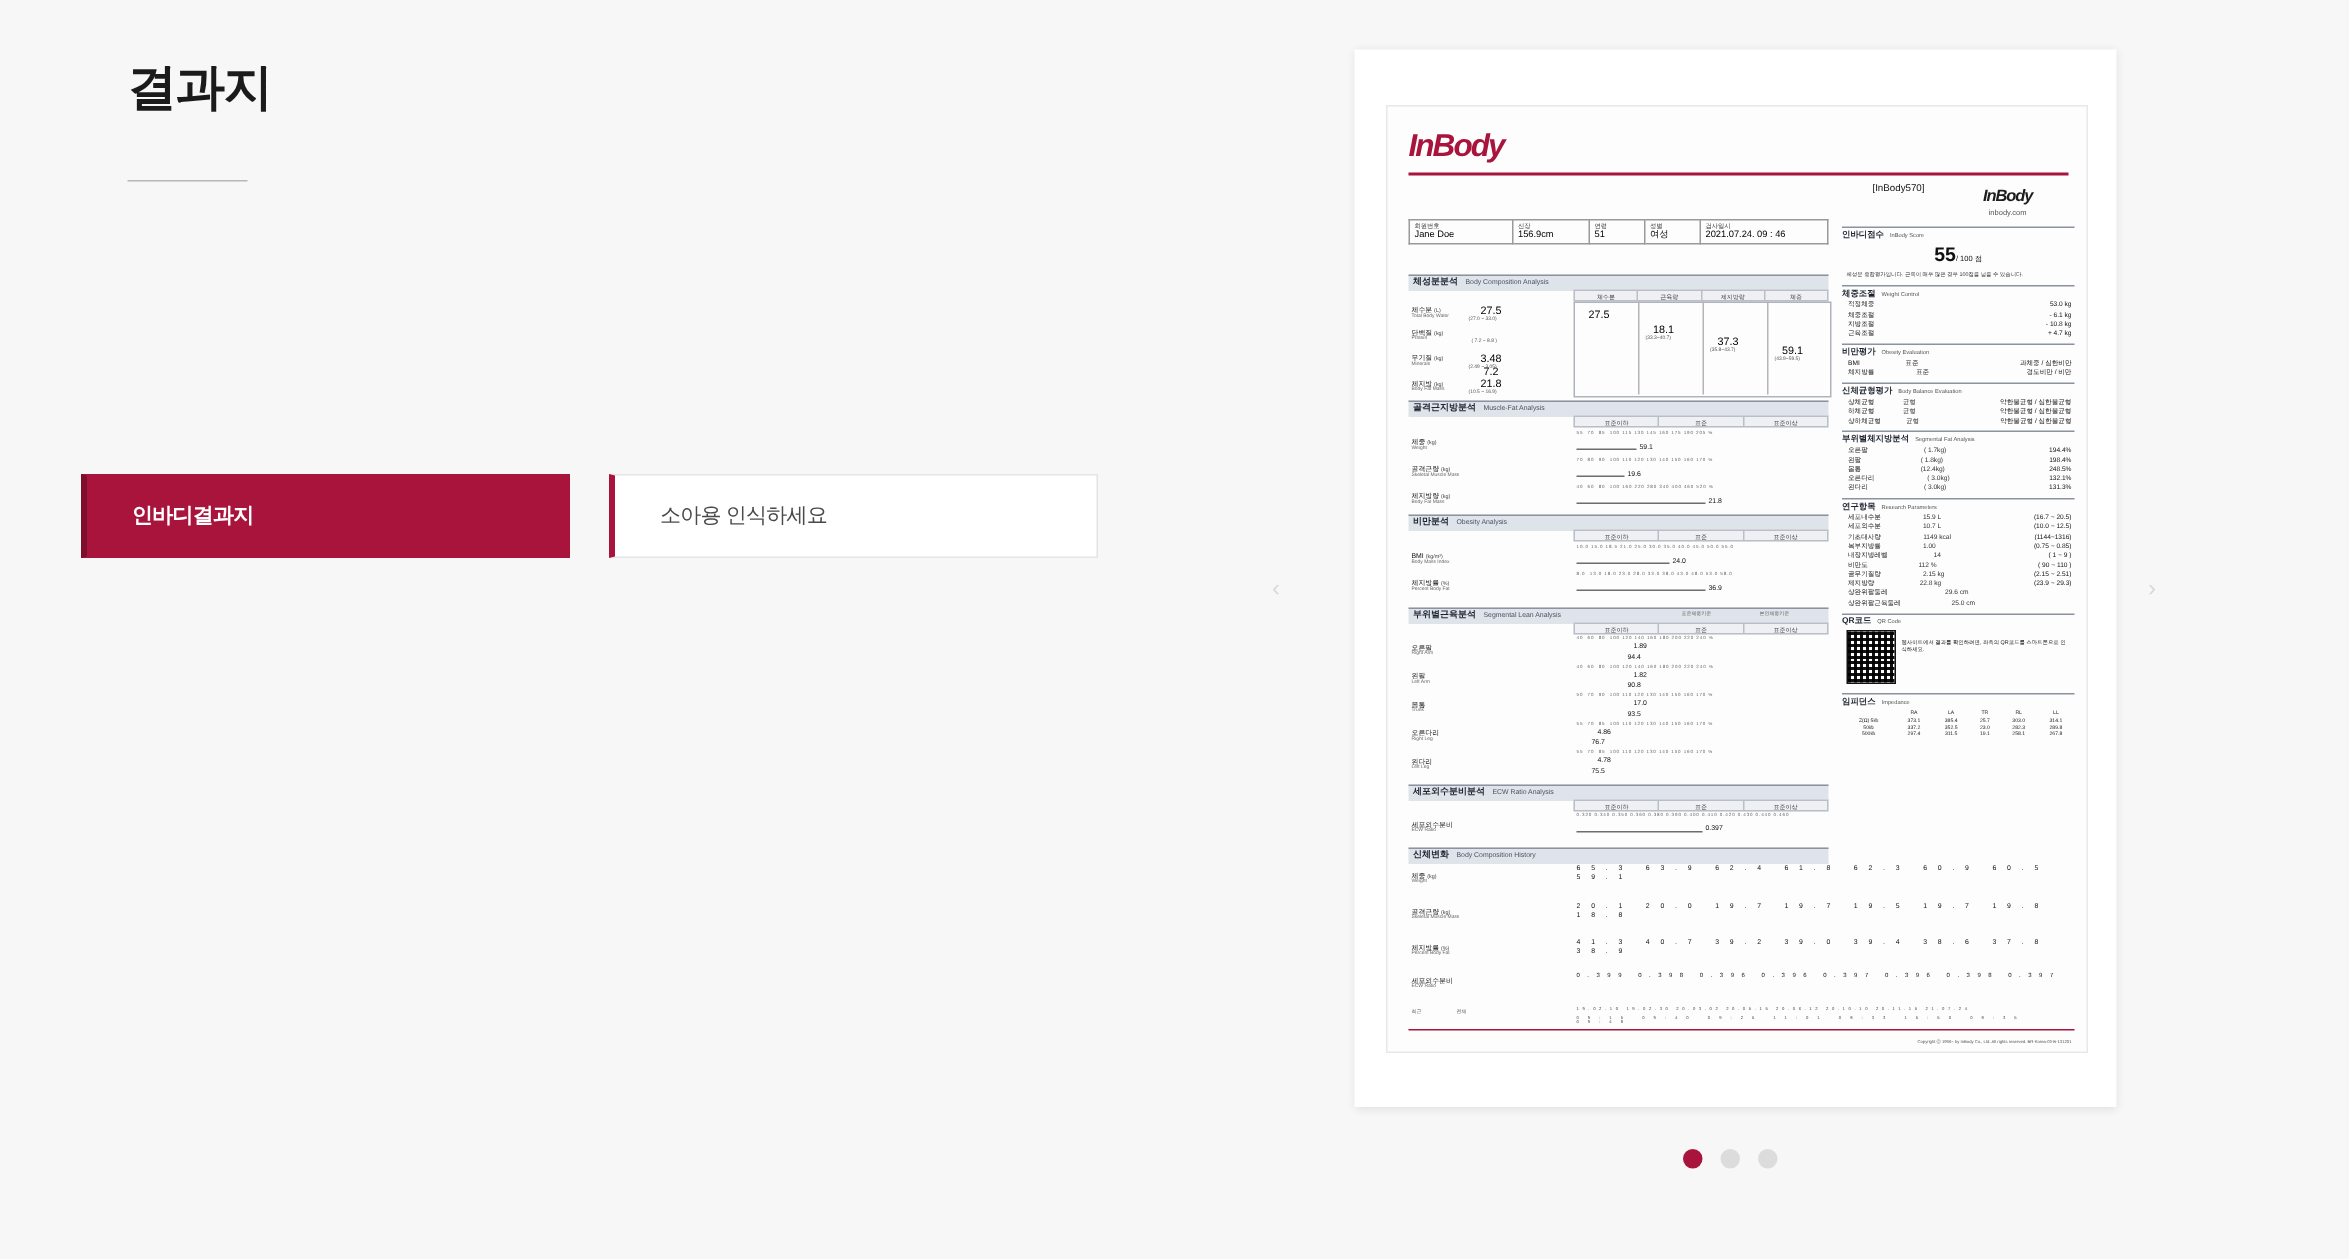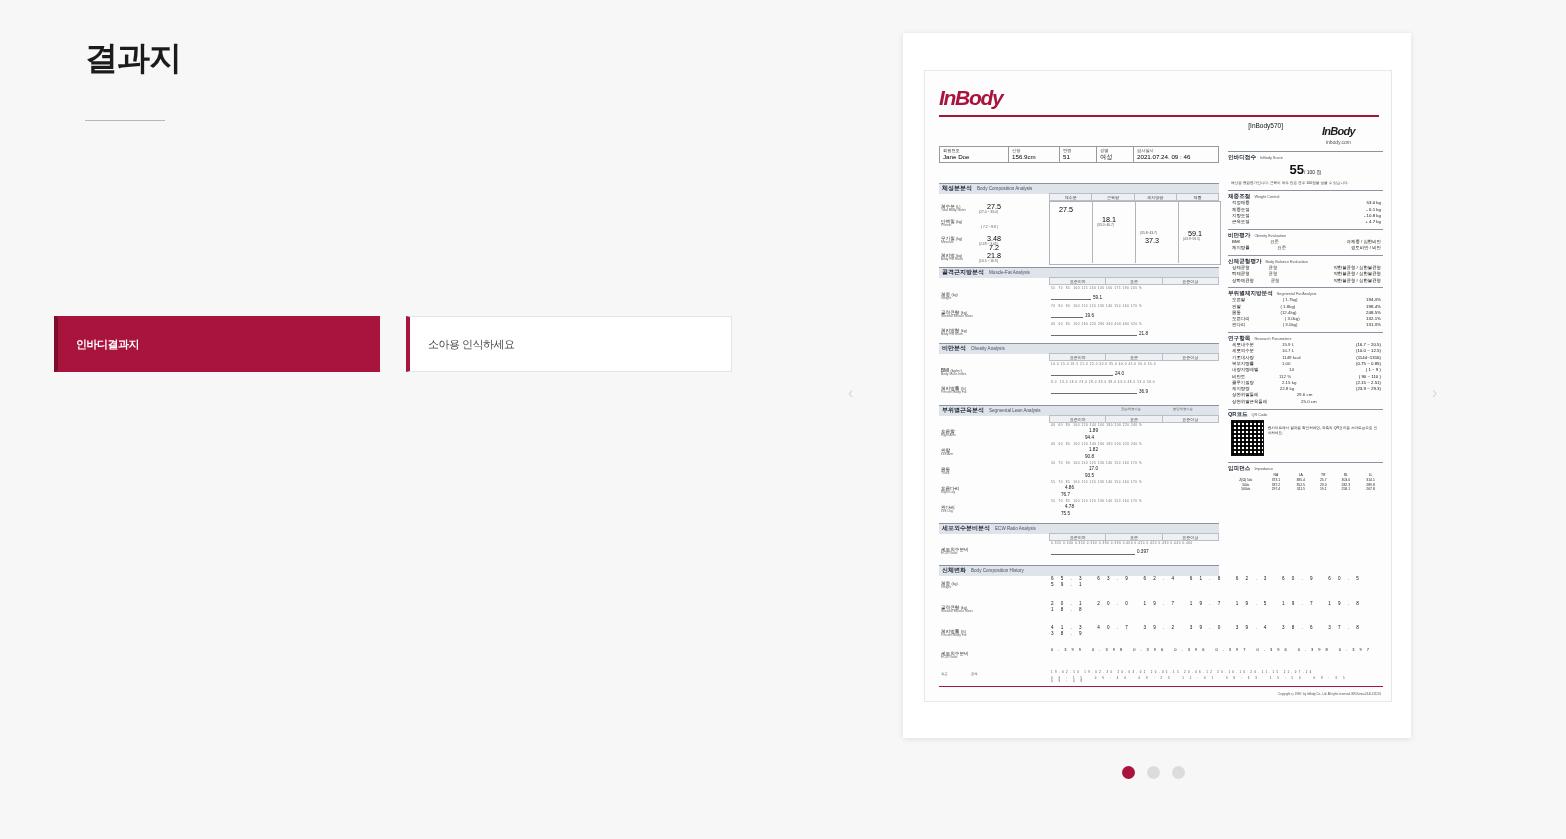--- a/index.html
+++ b/index.html
@@ -66,22 +66,22 @@
     display: flex;
     gap: 26px;
   }
   .tab {
     position: relative;
     width: 326px;
     height: 56px;
     box-sizing: border-box;
     display: flex;
     align-items: center;
-    padding-left: 18px;
-    font-size: 11px;
+    padding-left: 30px;
+    font-size: 14px;
     letter-spacing: -0.5px;
     background: #ffffff;
     border: 1px solid #e4e4e4;
     border-left: 4px solid #a8143c;
     color: #4a4a4a;
     cursor: pointer;
   }
   .tab.active {
     background: #a8143c;
     border-color: #a8143c;
@@ -348,21 +348,21 @@
         <div class="rangeval" style="left:54px; top:188px;">(10.5 ~ 16.9)</div>
 
         <div class="boxline" style="left:124px; top:130px; width:170px; height:62px;"></div>
         <div class="vsep" style="left:167px; top:130px; height:62px;"></div>
         <div class="vsep" style="left:210px; top:130px; height:62px;"></div>
         <div class="vsep" style="left:253px; top:130px; height:62px;"></div>
 
         <div class="bigval" style="left:134px; top:134px;">27.5</div>
         <div class="bigval" style="left:177px; top:144px;">18.1</div>
         <div class="rangeval" style="left:172px; top:152px;">(33.3~40.7)</div>
-        <div class="bigval" style="left:220px; top:165px;">37.3</div>
+        <div class="bigval" style="left:220px; top:152px;">37.3</div>
         <div class="rangeval" style="left:215px; top:160px;">(35.8~43.7)</div>
         <div class="bigval" style="left:263px; top:158px;">59.1</div>
         <div class="rangeval" style="left:258px; top:166px;">(43.9~59.5)</div>
 
         <div class="sec" style="top:196px;">
           <span>골격근지방분석</span><span class="en">Muscle-Fat Analysis</span>
         </div>
         <div class="sub-head" style="left:124px; top:206px; width:170px;">
           <div>표준이하</div>
           <div>표준</div>

